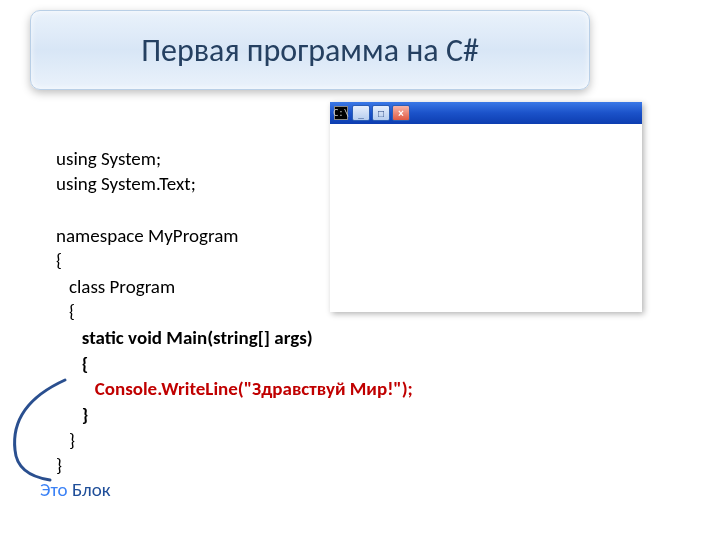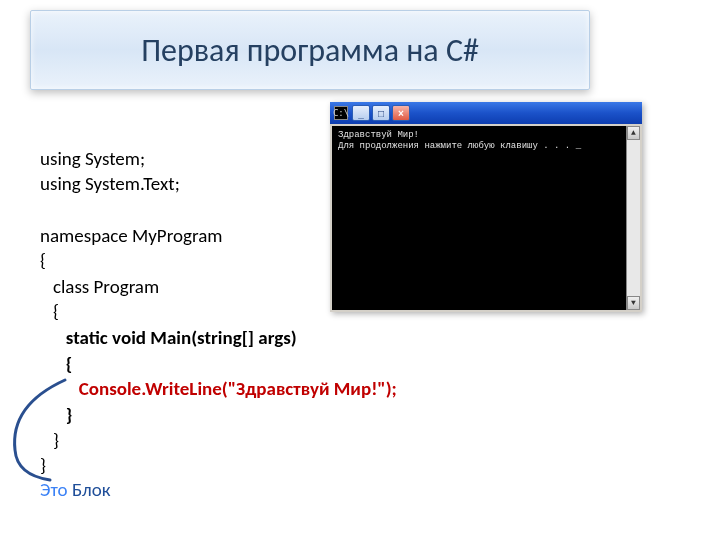--- a/index.html
+++ b/index.html
@@ -14,30 +14,30 @@
   }
   .title-box {
     position: absolute;
     left: 30px;
     top: 10px;
     width: 560px;
     height: 80px;
     background: linear-gradient(to bottom, #eaf2fb 0%, #d8e6f6 50%, #eaf2fb 100%);
     border: 1px solid #b9cfe6;
     box-shadow: 0 3px 8px rgba(0,0,0,0.25), inset 0 0 6px rgba(255,255,255,0.8);
-    border-radius: 2px;
+    border-radius: 10px;
     display: flex;
     align-items: center;
     justify-content: center;
     color: #254061;
     font-size: 32px;
   }
   .code {
     position: absolute;
-    left: 40px;
+    left: 56px;
     top: 120px;
     font-size: 19px;
     line-height: 1.35;
     color: #000;
     white-space: pre;
     font-family: Calibri, "Segoe UI", Arial, sans-serif;
   }
   .code .bold { font-weight: 700; }
   .code .red { color: #c00000; font-weight: 700; }
   .annotation {
@@ -173,23 +173,13 @@
   <div class="cmd-title">
     <div class="cmd-title-icon">
         <span>C:\</span>
       </div>
     <div class="cmd-btns">
       <div class="cmd-btn">_</div>
       <div class="cmd-btn">□</div>
       <div class="cmd-btn close">×</div>
     </div>
   </div>
-  <div class="cmd-body-wrap">
-    <div class="cmd-body"><span>Здравствуй Мир!</span>
-<span>Для продолжения нажмите любую клавишу . . . _</span>
-      <div class="cmd-scroll">
-        <div class="cmd-scroll-btn">▲</div>
-        <div class="cmd-scroll-track"></div>
-        <div class="cmd-scroll-btn">▼</div>
-      </div>
-    </div>
-  </div>
 </div>
 
 </body></html>

